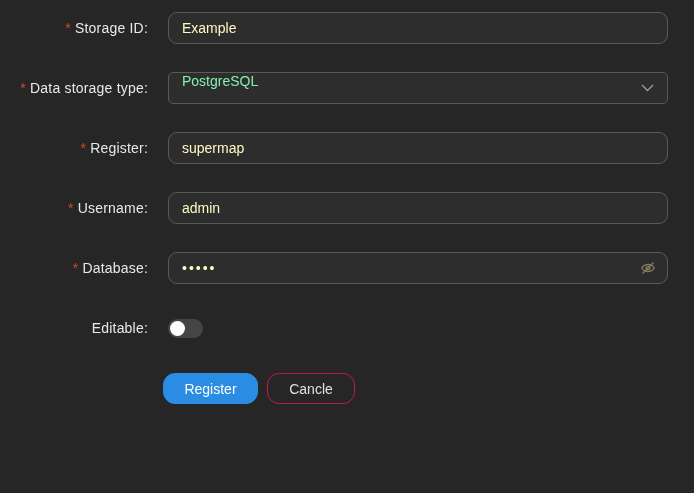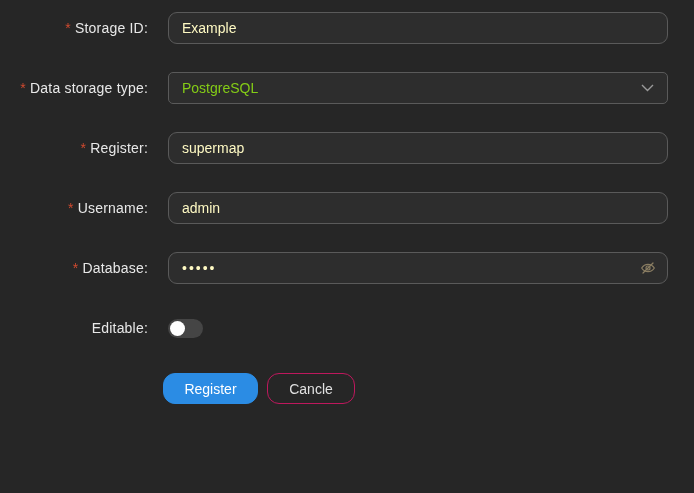--- a/index.html
+++ b/index.html
@@ -49,25 +49,24 @@
     font-family: "Liberation Sans", sans-serif;
     padding: 0 13px;
     outline: none;
   }
   .select-box {
     width: 100%;
     height: 32px;
     background: #2d2d2d;
     border: 1px solid #5a5a5a;
     border-radius: 5px;
-    color: #84cc16;
+    color: #86efac;
     font-size: 14px;
     padding: 0 13px;
     display: flex;
-    align-items: center;
     justify-content: space-between;
     cursor: pointer;
   }
   .password-input { padding-right: 38px; letter-spacing: 2px; }
   .input-icon {
     position: absolute;
     right: 12px;
     top: 50%;
     transform: translateY(-50%);
     display: flex;

